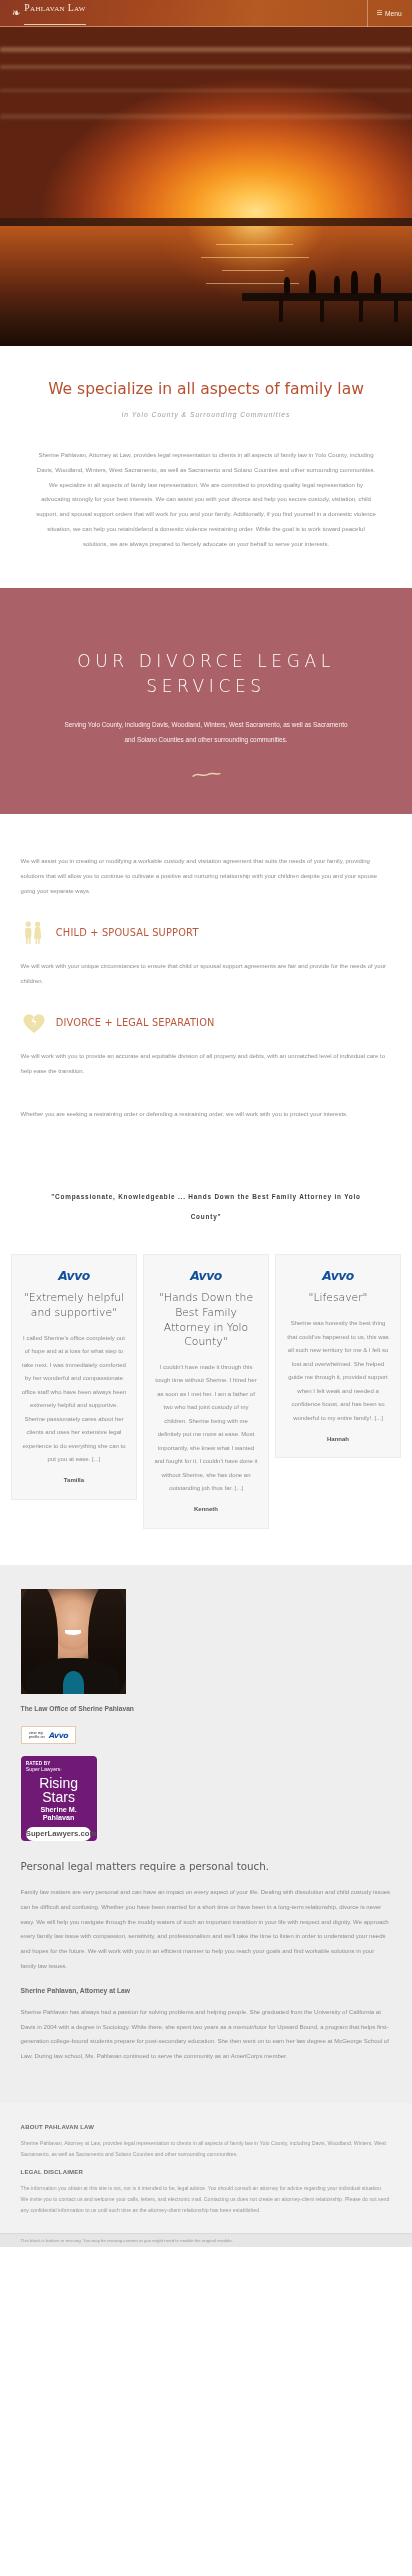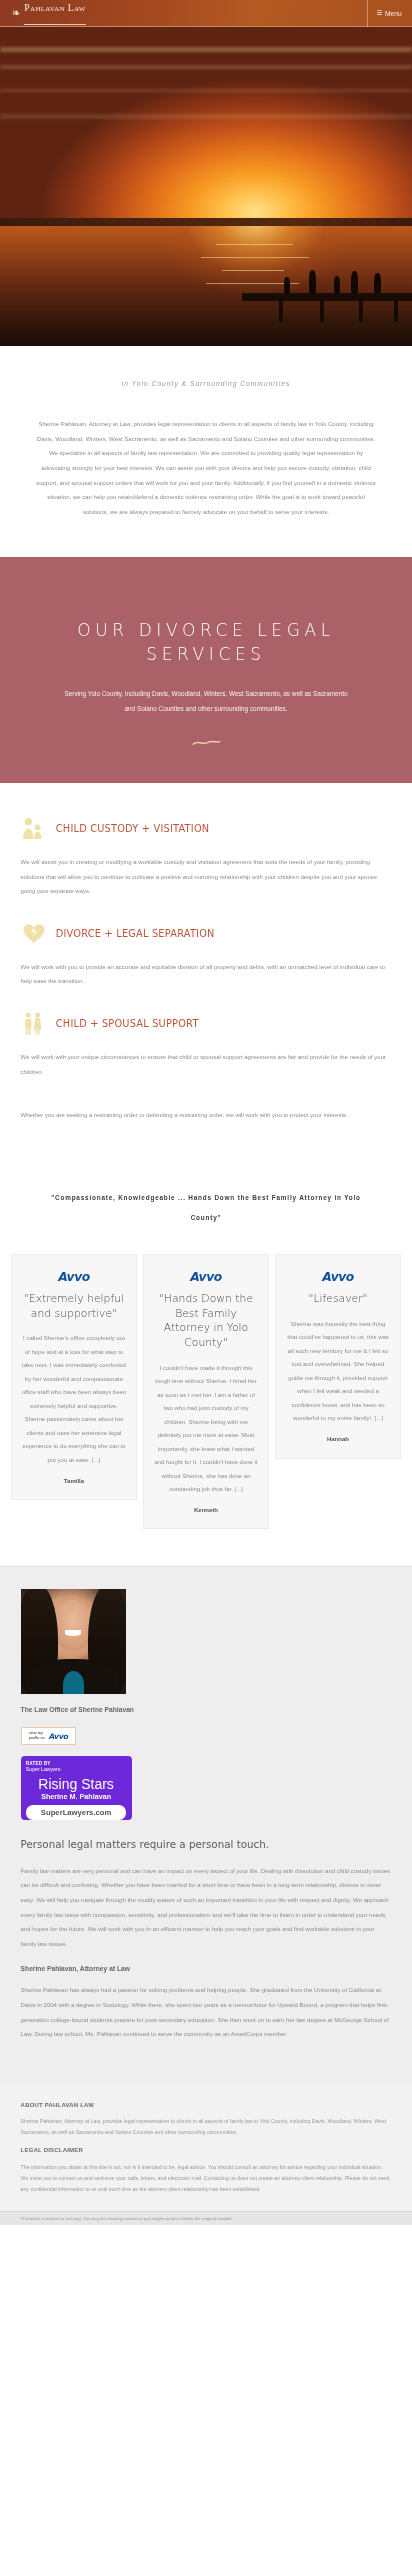--- a/index.html
+++ b/index.html
@@ -279,21 +279,21 @@
     display: inline-flex; align-items: center; gap: 4.1px;
     border: 0.5px solid #e7c9b2; background: #fff;
     padding: 3.1px 7.2px; margin-bottom: 11.3px;
   }
   .avvo-badge .txt { font-size: 3.9px; line-height: 1.25; color:#333; text-align:left; }
   .avvo-badge .lg {
     font-family:"DejaVu Sans", sans-serif; font-weight:bold; font-style:italic;
     font-size: 7.7px; color:#12509c; letter-spacing:-0.4px;
   }
   .sl-badge {
-    width: 111px; background: #6d28d9; border-radius: 4.1px;
+    width: 76px; background: #701a75; border-radius: 4.1px;
     padding: 5.2px 5.2px 0; color:#fff; text-align:center;
     overflow:hidden;
   }
   .sl-rated { font-size: 4.6px; font-weight:bold; text-align:left; letter-spacing:0.2px; }
   .sl-sub { font-size: 5.2px; text-align:left; margin-bottom: 4.1px; }
   .sl-rising { font-size: 14px; font-weight: 400; line-height: 1; margin-bottom: 2.1px; }
   .sl-name { font-size: 7.2px; font-weight: bold; line-height: 1.15; margin-bottom: 4.1px; }
   .sl-dotcom {
     background:#fff; color:#555; font-size:7.7px; font-weight:bold;
     padding: 2.6px 0 3.1px; border-radius: 7px;
@@ -351,63 +351,39 @@
   <div class="pier-post" style="right:88px;"></div>
   <div class="pier-post" style="right:129px;"></div>
   <div class="silhouette" style="right:31px;  bottom:52px; width:6.7px; height:20.6px;"></div>
   <div class="silhouette" style="right:54px; bottom:52px; width:6.7px; height:23px;"></div>
   <div class="silhouette" style="right:72px; bottom:52px; width:6.2px; height:18.5px;"></div>
   <div class="silhouette" style="right:96px; bottom:52px; width:7.2px; height:24px;"></div>
   <div class="silhouette" style="right:122px; bottom:52px; width:6.2px; height:17.5px;"></div>
 </div>
 
 <section class="intro">
+  <h1>We specialize in all aspects of family law</h1>
   <div class="sub">in Yolo County &amp; Surrounding Communities</div>
   <div class="body">Sherine Pahlavan, Attorney at Law, provides legal representation to clients in all aspects of family law in Yolo County, including Davis, Woodland, Winters, West Sacramento, as well as Sacramento and Solano Counties and other surrounding communities. We specialize in all aspects of family law representation. We are committed to providing quality legal representation by advocating strongly for your best interests. We can assist you with your divorce and help you secure custody, visitation, child support, and spousal support orders that will work for you and your family. Additionally, if you find yourself in a domestic violence situation, we can help you retain/defend a domestic violence restraining order. While the goal is to work toward peaceful solutions, we are always prepared to fiercely advocate on your behalf to serve your interests.</div>
 </section>
 
 <section class="svc-banner">
   <h2>OUR DIVORCE LEGAL SERVICES</h2>
   <p>Serving Yolo County, including Davis, Woodland, Winters, West Sacramento, as well as Sacramento and Solano Counties and other surrounding communities.</p>
   <div class="swoosh">
     <svg width="29" height="7.2" viewBox="0 0 56 14">
       <path d="M2 10 C12 2, 20 12, 30 7 C40 2, 48 8, 54 5" stroke="#e8d3a8" stroke-width="3" fill="none" stroke-linecap="round"></path>
     </svg>
   </div>
 </section>
 
 <section class="services">
 
   <div class="svc-item">
-    <div class="svc-head">
-      <span class="svc-ico">
-        <svg width="26" height="26" viewBox="0 0 50 50">
-          <circle cx="14" cy="11" r="7" fill="#efe1aa"></circle>
-          <path d="M4 44 C4 30,10 24,14 24 C18 24,24 30,24 44 Z" fill="#efe1aa"></path>
-          <circle cx="32" cy="22" r="5.5" fill="#efe1aa"></circle>
-          <path d="M25 44 C25 34,29 30,32 30 C35 30,39 34,39 44 Z" fill="#efe1aa"></path>
-        </svg>
-      </span>
-      <span class="svc-title">CHILD CUSTODY + VISITATION</span>
-    </div>
     <div class="svc-body">We will assist you in creating or modifying a workable custody and visitation agreement that suits the needs of your family, providing solutions that will allow you to continue to cultivate a positive and nurturing relationship with your children despite you and your spouse going your separate ways.</div>
-  </div>
-
-  <div class="svc-item">
-    <div class="svc-head">
-      <span class="svc-ico">
-        <svg width="26" height="26" viewBox="0 0 50 50">
-          <path d="M25 44 C8 32,2 22,6 14 C10 6,20 6,25 14 Z" fill="#efe1aa"></path>
-          <path d="M25 44 C42 32,48 22,44 14 C40 6,30 6,25 14 Z" fill="#efe1aa"></path>
-          <path d="M25 12 L20 22 L27 24 L22 34 L30 22 L24 20 Z" fill="#ffffff"></path>
-        </svg>
-      </span>
-      <span class="svc-title">DIVORCE + LEGAL SEPARATION</span>
-    </div>
-    <div class="svc-body">We will work with you to provide an accurate and equitable division of all property and debts, with an unmatched level of individual care to help ease the transition.</div>
   </div>
 
   <div class="svc-item">
     <div class="svc-head">
       <span class="svc-ico">
         <svg width="26" height="26" viewBox="0 0 50 50">
           <circle cx="14" cy="8" r="5" fill="#efe1aa"></circle>
           <rect x="8" y="15" width="12" height="20" rx="4" fill="#efe1aa"></rect>
           <rect x="9.5" y="34" width="3.5" height="12" fill="#efe1aa"></rect>
           <rect x="15" y="34" width="3.5" height="12" fill="#efe1aa"></rect>
@@ -416,20 +392,34 @@
           <rect x="28" y="36" width="3" height="10" fill="#efe1aa"></rect>
           <rect x="33" y="36" width="3" height="10" fill="#efe1aa"></rect>
         </svg>
       </span>
       <span class="svc-title">CHILD + SPOUSAL SUPPORT</span>
     </div>
     <div class="svc-body">We will work with your unique circumstances to ensure that child or spousal support agreements are fair and provide for the needs of your children.</div>
   </div>
 
   <div class="svc-item">
+    <div class="svc-head">
+      <span class="svc-ico">
+        <svg width="26" height="26" viewBox="0 0 50 50">
+          <path d="M25 44 C8 32,2 22,6 14 C10 6,20 6,25 14 Z" fill="#efe1aa"></path>
+          <path d="M25 44 C42 32,48 22,44 14 C40 6,30 6,25 14 Z" fill="#efe1aa"></path>
+          <path d="M25 12 L20 22 L27 24 L22 34 L30 22 L24 20 Z" fill="#ffffff"></path>
+        </svg>
+      </span>
+      <span class="svc-title">DIVORCE + LEGAL SEPARATION</span>
+    </div>
+    <div class="svc-body">We will work with you to provide an accurate and equitable division of all property and debts, with an unmatched level of individual care to help ease the transition.</div>
+  </div>
+
+  <div class="svc-item">
     <div class="svc-body">Whether you are seeking a restraining order or defending a restraining order, we will work with you to protect your interests.</div>
   </div>
 
 </section>
 
 <section class="testi-wrap">
   <div class="testi-head">"Compassionate, Knowledgeable ... Hands Down the Best Family Attorney in Yolo County"</div>
   <div class="cards">
 
     <div class="card">

